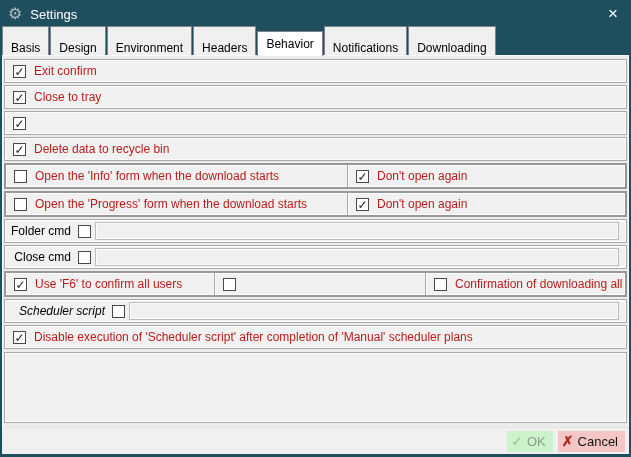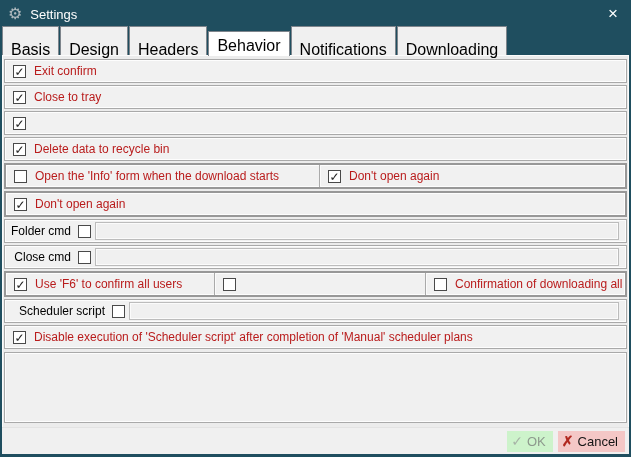--- a/index.html
+++ b/index.html
@@ -28,21 +28,21 @@
 
   
   .tabstrip {
     height:27px; flex:none;
     display:flex; align-items:flex-end;
     position:relative; z-index:2;
   }
   .tab {
     background:#f0f0f0;
     border:1px solid #7e858c; border-bottom:none;
-    font-size:16px; color:#000;
+    font-size:12px; color:#000;
     padding:14px 8px; margin-right:1px;
     height:21px; white-space:nowrap;
   }
   .tab.active {
     background:#ffffff;
     height:25px; padding-top:5px;
     margin-bottom:-1px; z-index:3; position:relative;text-align:center;
   }
 
   
@@ -67,27 +67,27 @@
   .cb {
     width:13px; height:13px; flex:none;
     background:#ffffff; border:1px solid #494949;
     font-size:12px; line-height:12px; text-align:center;
     color:#1d1d1d; margin:0 8px; cursor:default;
   }
   .lbl { font-size:12px; color:#b91c1c; white-space:nowrap; }
 
   .sect { display:flex; align-items:center; height:100%; }
   .sect-border { border-right:1px solid #aaaaaa; box-shadow: 1px 0 0 #fbfbfb; }
-  .w-info   { width:314px; flex:none;align-items:center; }
+  .w-info   { width:342px; flex:none;align-items:center; }
   .w-third1 { width:209px; flex:none; }
   .w-third2 { width:211px; flex:none; }
   .sect-fill { flex:1; }
 
   .lbl-col  { width:66px; flex:none; text-align:right; font-size:12px; color:#000; }
-  .lbl-col-wide { width:100px; flex:none; text-align:right; font-size:12px; color:#000; }
+  .lbl-col-wide { width:100px; flex:none; text-align:right; font-size:12px; color:#000;font-style:italic; }
   .cmdrow .cb { margin:0 4px 0 7px; }
   .field {
     flex:1; height:18px; margin-right:7px;
     background:#f0f0f0;
     border:1px solid #bcbcbc;
     box-shadow: inset 0 0 0 1px #fbfbfb;
   }
 
   .filler {
     flex:1; margin-top:1px;
@@ -119,20 +119,21 @@
 
   <div class="titlebar">
     <span class="gear">⚙</span>
     <span class="title">Settings</span>
     <span class="close-btn">×</span>
   </div>
 
   <div class="tabstrip">
     <div class="tab">Basis</div>
     <div class="tab">Design</div>
+    <div class="tab">Environment</div>
     <div class="tab">Headers</div>
     <div class="tab active">Behavior</div>
     <div class="tab">Notifications</div>
     <div class="tab">Downloading</div>
 
   </div>
 
   <div class="page">
 
     <div class="row">
@@ -159,20 +160,24 @@
         <span class="cb"></span>
         <span class="lbl">Open the 'Info' form when the download starts</span>
       </div>
       <div class="sect sect-fill">
         <span class="cb">✓</span>
         <span class="lbl">Don't open again</span>
       </div>
     </div>
 
     <div class="row thick">
+      <div class="sect sect-border w-info">
+        <span class="cb"></span>
+        <span class="lbl">Open the 'Progress' form when the download starts</span>
+      </div>
       <div class="sect sect-fill">
         <span class="cb">✓</span>
         <span class="lbl">Don't open again</span>
       </div>
     </div>
 
     <div class="row cmdrow">
       <span class="lbl-col">Folder cmd</span>
       <span class="cb"></span>
       <div class="field"></div>

